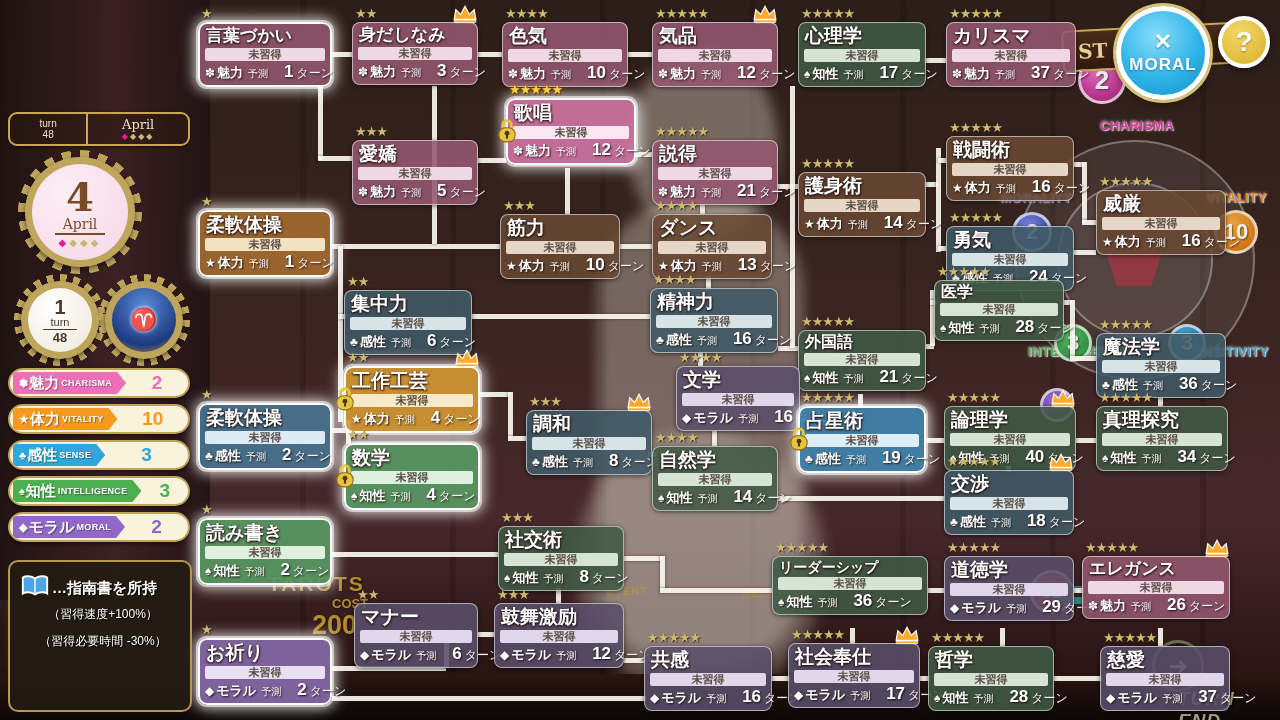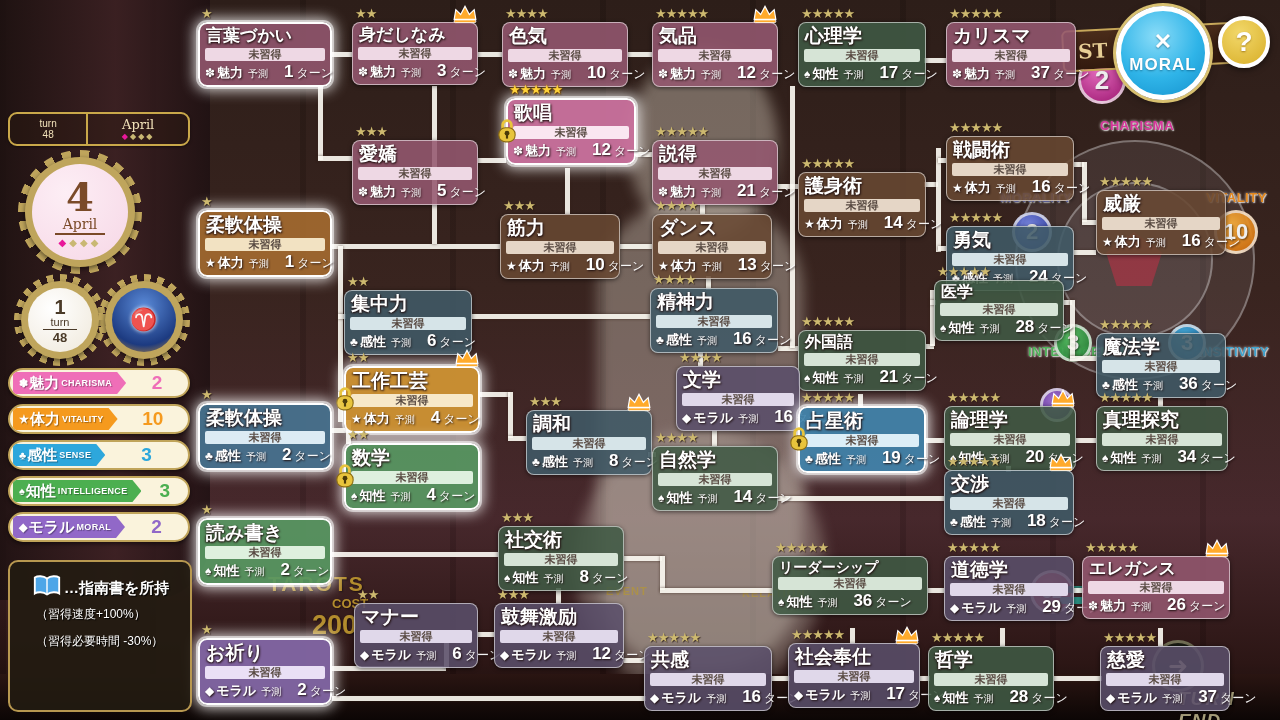--- a/index.html
+++ b/index.html
@@ -116,21 +116,21 @@
   .stat-pill{position:absolute;left:8px;width:182px;height:30px;z-index:20;background:#faf3dc;
     border:2px solid #c0a45a;border-radius:16px;box-shadow:0 2px 4px rgba(0,0,0,.5);display:flex;align-items:center;overflow:hidden;}
   .stat-ribbon{height:22px;margin-left:3px;display:flex;align-items:center;color:#fff;font-weight:bold;
     padding:0 14px 0 6px;clip-path:polygon(0 0,calc(100% - 9px) 0,100% 50%,calc(100% - 9px) 100%,0 100%);
     text-shadow:1px 1px 1px rgba(0,0,0,.35);white-space:nowrap;}
   .stat-ribbon .ri{font-size:11px;margin-right:1px;}
   .stat-ribbon .rjp{font-size:15px;}
   .stat-ribbon .ren{font-size:9px;margin-left:2px;letter-spacing:.3px;}
   .stat-val{flex:1;text-align:center;font-size:19px;font-weight:bold;}
   .legend{position:absolute;left:8px;top:560px;width:184px;height:152px;z-index:20;background:rgba(34,27,17,.88);
-    border:2px solid #b89850;border-radius:10px;color:#fff;padding:12px 20px;}
+    border:2px solid #b89850;border-radius:10px;color:#fff;padding:12px 8px;text-align:center;}
   .legend .lrow{display:flex;align-items:center;margin-bottom:4px;}
   .legend .licon{width:34px;flex:0 0 34px;text-align:center;}
   .legend .l1{font-size:15px;font-weight:bold;white-space:nowrap;text-shadow:1px 1px 1px #000;}
   .legend .l2{font-size:12px;margin:0 0 10px 6px;white-space:nowrap;text-shadow:1px 1px 1px #000;}
   
   .btn-close{position:absolute;left:1116px;top:6px;width:94px;height:94px;z-index:30;border-radius:50%;
     background:radial-gradient(circle at 42% 30%,#8adcf8,#2fb4e8 55%,#1490cc);
     border:5px solid #fff;box-shadow:0 0 0 3px #d8c070,0 3px 8px rgba(0,0,0,.5);
     display:flex;flex-direction:column;align-items:center;justify-content:center;color:#fff;cursor:pointer;}
   .btn-close .x{font-size:22px;font-weight:bold;line-height:1;margin-bottom:2px;text-shadow:0 1px 2px rgba(0,60,90,.5);}
@@ -662,21 +662,21 @@
             <path d="M2 13 L3.5 4 L8 8.5 L12 1 L16 8.5 L20.5 4 L22 13 Z" fill="#ffaa2b" stroke="#fff" stroke-width="1.1"></path>
             <rect x="2" y="13.5" width="20" height="2.5" rx="1" fill="#ffaa2b" stroke="#fff" stroke-width=".8"></rect>
           </svg></div>
         <div class="box">
           <div class="sname" style="font-size:19px">論理学</div>
           <div class="unl">未習得</div>
           <div class="statline">
             <span class="sicon">♠</span>
             <span class="sstat">知性</span>
             <span class="spred">予測</span>
-            <span class="snum">20</span>
+            <span class="snum">40</span>
             <span class="sturn">ターン</span>
           </div>
         </div>
       </div>
       <div class="skill t-intelligence-dark" style="left: 1096px; top: 406px; width: 132px;">
         <div class="stars">★★★★★</div>
         <div class="box">
           <div class="sname" style="font-size:19px">真理探究</div>
           <div class="unl">未習得</div>
           <div class="statline">

